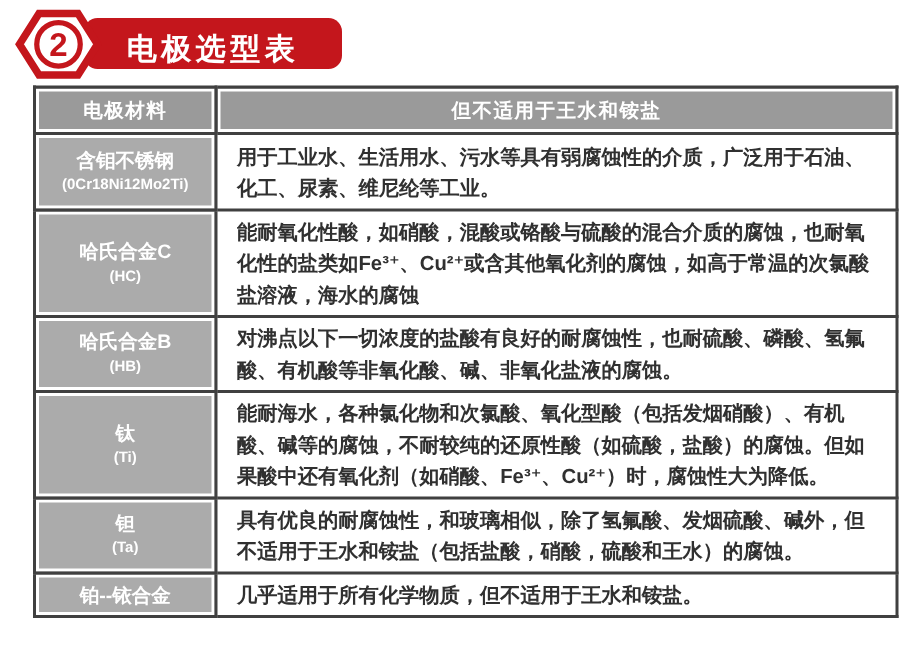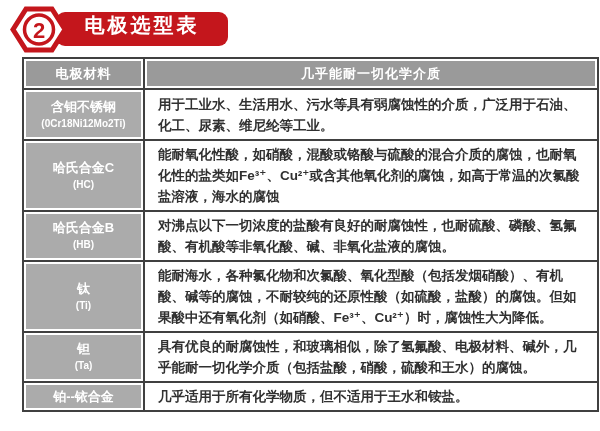--- a/index.html
+++ b/index.html
@@ -8,21 +8,21 @@
     font-family:"Liberation Sans","DejaVu Sans",sans-serif;
     position:relative;overflow:hidden;
   }
   
   .top-header{position:relative;height:57px;}
   .badge{position:absolute;left:10px;top:6px;width:58px;height:47px;z-index:2;}
   .banner{
     position:absolute;left:56px;top:12px;z-index:1;
     width:172px;height:34px;
     background:#c4161c;border-radius:9px;
-    display:flex;align-items:flex-start;justify-content:center;
+    display:flex;align-items:flex-end;justify-content:center;
     color:#ffffff;font-size:20px;font-weight:bold;letter-spacing:3px;
   }
   
   table.spec{
     position:absolute;left:22px;top:57px;
     width:575px;
     border-collapse:collapse;
     border:2px solid #4a4a4a;
     table-layout:fixed;
   }
@@ -72,21 +72,21 @@
 </div>
 
 <table class="spec">
   <colgroup>
     <col class="col-material">
     <col class="col-desc">
   </colgroup>
   <thead>
     <tr>
       <th class="hdr">电极材料</th>
-      <th class="hdr">几乎能耐一切化学介质</th>
+      <th class="hdr">但不适用于王水和铵盐</th>
     </tr>
   </thead>
   <tbody>
     <tr style="height:51px;">
       <td class="mat">
         <span>含钼不锈钢</span>
         <span class="code">(0Cr18Ni12Mo2Ti)</span>
       </td>
       <td class="desc">用于工业水、生活用水、污水等具有弱腐蚀性的介质，广泛用于石油、化工、尿素、维尼纶等工业。</td>
     </tr>
@@ -109,21 +109,21 @@
         <span>钛</span>
         <span class="code">(Ti)</span>
       </td>
       <td class="desc">能耐海水，各种氯化物和次氯酸、氧化型酸（包括发烟硝酸）、有机酸、碱等的腐蚀，不耐较纯的还原性酸（如硫酸，盐酸）的腐蚀。但如果酸中还有氧化剂（如硝酸、Fe³⁺、Cu²⁺）时，腐蚀性大为降低。</td>
     </tr>
     <tr style="height:48px;">
       <td class="mat">
         <span>钽</span>
         <span class="code">(Ta)</span>
       </td>
-      <td class="desc">具有优良的耐腐蚀性，和玻璃相似，除了氢氟酸、电极材料、碱外，几乎能耐一切化学介质（包括盐酸，硝酸，硫酸和王水）的腐蚀。</td>
+      <td class="desc">具有优良的耐腐蚀性，和玻璃相似，除了氢氟酸、发烟硫酸、碱外，但不适用于王水和铵盐（包括盐酸，硝酸，硫酸和王水）的腐蚀。</td>
     </tr>
     <tr style="height:26px;">
       <td class="mat">
         <span>铂--铱合金</span>
       </td>
       <td class="desc">几乎适用于所有化学物质，但不适用于王水和铵盐。</td>
     </tr>
   </tbody>
 </table>
 

